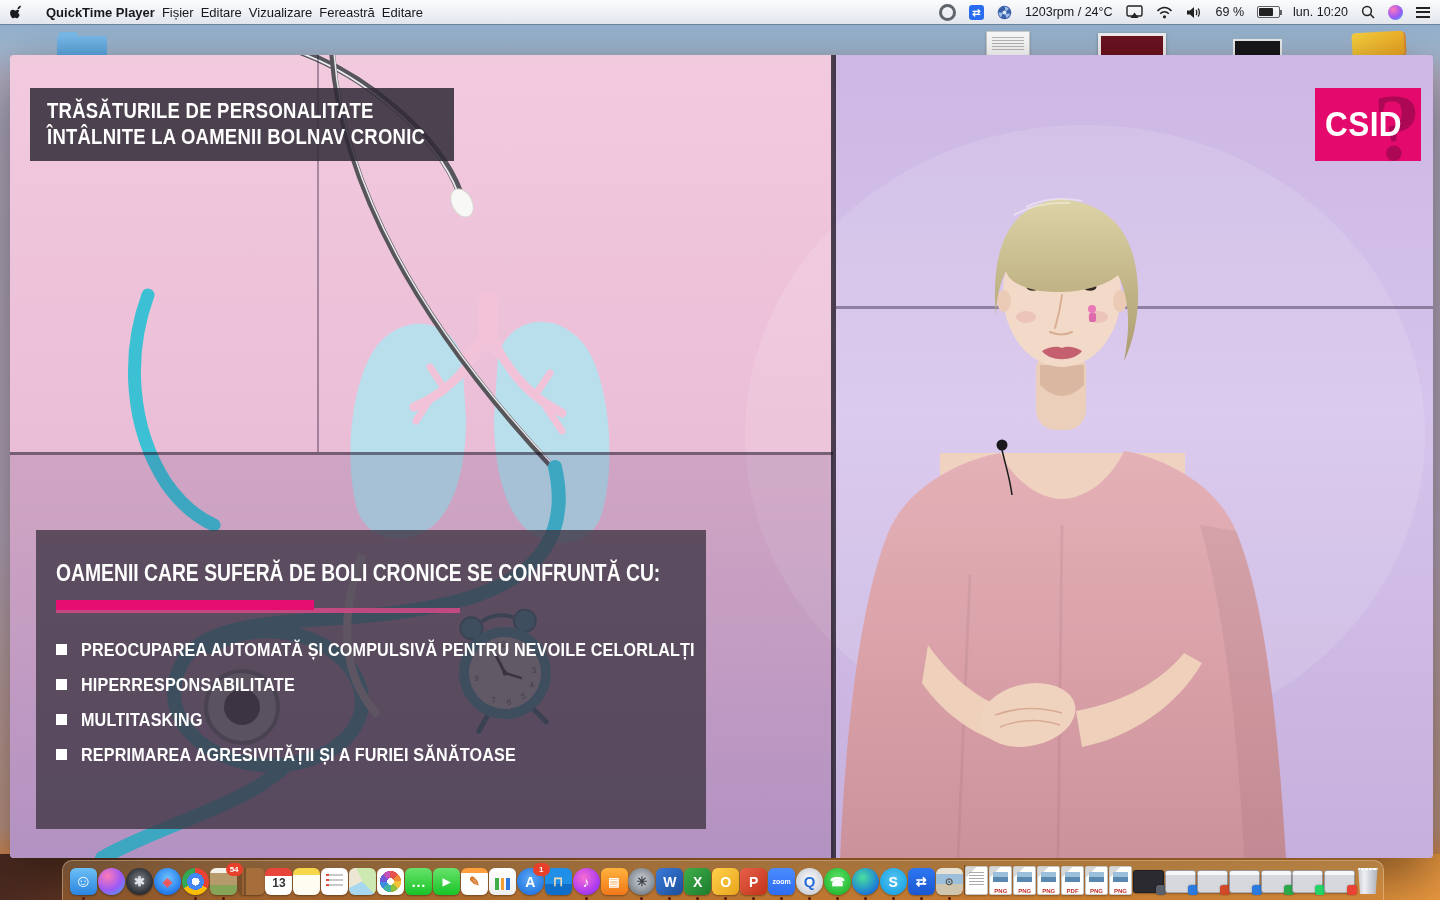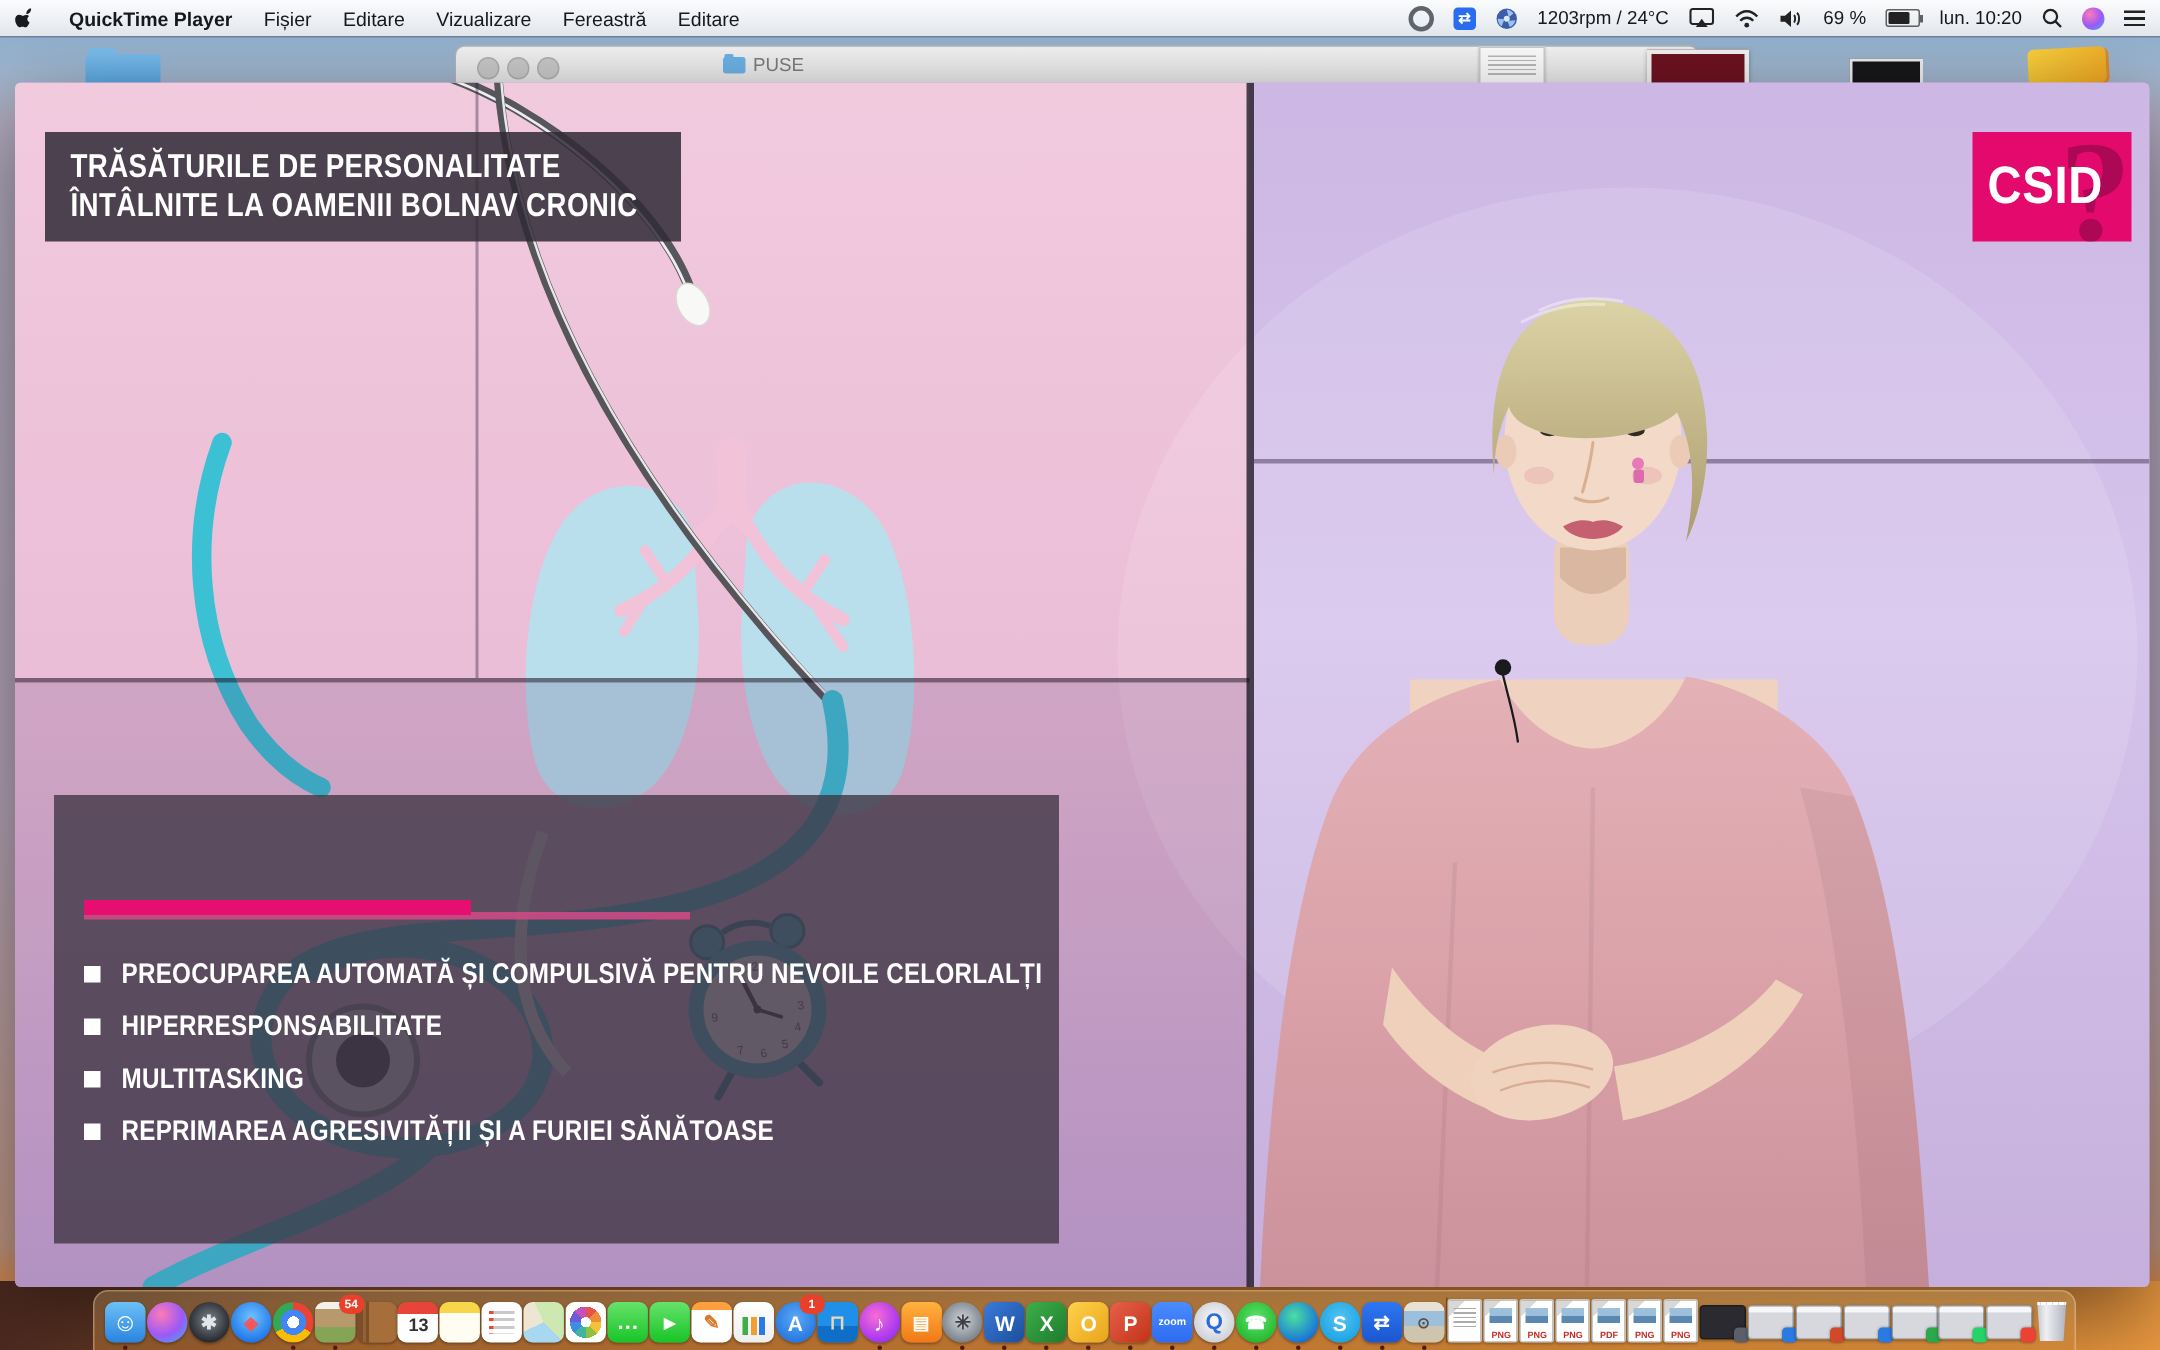--- a/index.html
+++ b/index.html
@@ -121,44 +121,35 @@
     clip-path:polygon(0 100%,8% 25%,22% 75%,38% 5%,52% 70%,68% 0,84% 60%,100% 25%,100% 100%);}
 </style>
 </head>
 <body>
 
 <div class="screen">
   <div class="wallpaper"></div>
   <div class="wp-bottom"></div>
 
   <div class="peek desk-folder"></div>
-  <div class="peek finder-bar">
-    <span class="tl" style="left:14px"></span>
-    <span class="tl" style="left:34px"></span>
-    <span class="tl" style="left:54px"></span>
-    <span class="finder-title">
-      <span class="mini-folder"></span>
-      <span>PUSE</span>
-    </span>
-  </div>
   <div class="peek desk-doc">
       <i></i>
     </div>
   <div class="peek desk-img-red"></div>
   <div class="peek desk-img-dark"></div>
   <div class="peek desk-yellow"></div>
 
   <div class="menubar">
     <div class="mb-left">
       <span class="apple">
         <svg width="15" height="17" viewBox="0 0 16 17">
             <path fill="#1a1b1e" d="M11.4 1.1c-.9.1-1.9.6-2.5 1.4-.5.7-1 1.6-.8 2.6 1 0 2-.5 2.6-1.3.5-.7 1-1.6.7-2.7zM8.6 5.6c-1.3 0-2.3.8-2.9.8-.7 0-1.6-.8-2.7-.8C1.5 5.6.1 6.8.1 9.1c0 1.4.5 2.9 1.2 3.9.6.9 1.1 1.6 1.9 1.6.7 0 1.1-.5 2.1-.5 1 0 1.3.5 2.1.5.9 0 1.4-.8 2-1.7.4-.6.7-1.3.9-2-1.8-.7-2.1-3.2-.3-4.2-.6-.8-1.5-1.1-2.4-1.1z"></path>
           </svg>
       </span>
-      <span id="app-menus" style="display:flex;gap:21px;">
+      <span id="app-menus" style="display:flex;gap:7px;">
           <span class="mb-item bold">QuickTime Player</span>
           <span class="mb-item">Fișier</span>
           <span class="mb-item">Editare</span>
           <span class="mb-item">Vizualizare</span>
           <span class="mb-item">Fereastră</span>
           <span class="mb-item">Editare</span>
         </span>
     </div>
     <div class="mb-right">
       <span class="donut"></span>
@@ -315,20 +306,21 @@
       <span class="line">TRĂSĂTURILE DE PERSONALITATE</span>
       <span class="line">ÎNTÂLNITE LA OAMENII BOLNAV CRONIC</span>
     </div>
 
     <div class="csid">
       <span class="q">?</span>
       <span class="t">CSID</span>
     </div>
 
     <div class="panel">
+      <div class="heading-wrap"><span>OAMENII CARE SUFERĂ DE BOLI CRONICE SE CONFRUNTĂ CU:</span></div>
       <div class="bar-b"></div>
       <div class="bar-a"></div>
       <div class="bullets" id="panel-bullets">
           <div class="bullet">
             <span class="sq"></span>
             <span class="bt">PREOCUPAREA AUTOMATĂ ȘI COMPULSIVĂ PENTRU NEVOILE CELORLALȚI</span>
           </div>
           <div class="bullet">
             <span class="sq"></span>
             <span class="bt">HIPERRESPONSABILITATE</span>

